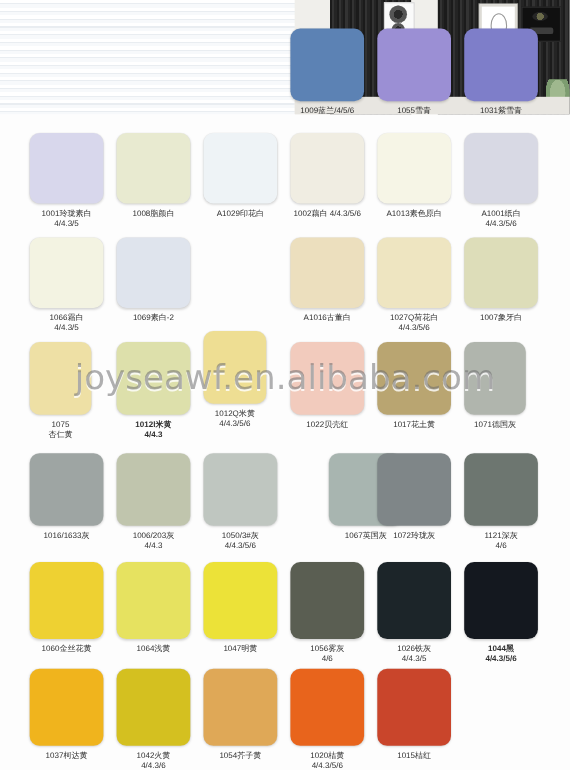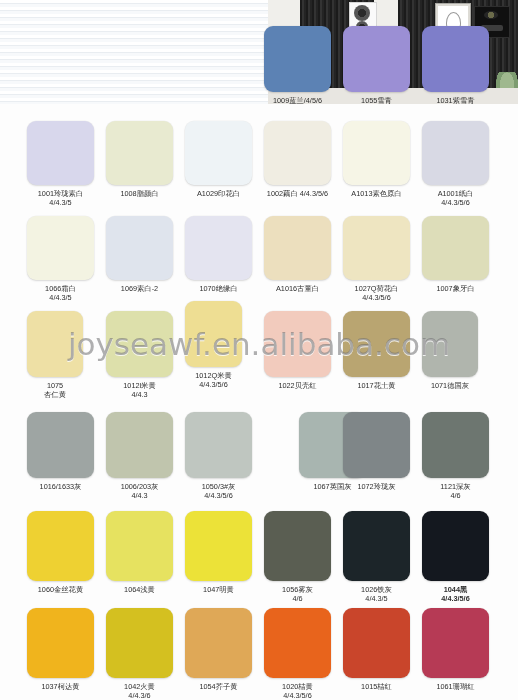--- a/index.html
+++ b/index.html
@@ -182,41 +182,37 @@
         <div class="caption">A1001纸白<span class="sub">4/4.3/5/6</span></div>
       </div>
       <div class="cell" style="left: 27px; top: 216px; width: 67px;">
         <div class="chip" style="height: 64px; background: rgb(243, 243, 226);"></div>
         <div class="caption">1066霜白<span class="sub">4/4.3/5</span></div>
       </div>
       <div class="cell" style="left: 106px; top: 216px; width: 67px;">
         <div class="chip" style="height: 64px; background: rgb(223, 228, 237);"></div>
         <div class="caption">1069素白-2</div>
       </div>
-      <div class="cell" style="left: 185px; top: 216px; width: 67px;">
-        <div class="chip" style="height: 64px; background: rgb(228, 228, 240);"></div>
-        <div class="caption">1070绝缘白</div>
-      </div>
       <div class="cell" style="left: 264px; top: 216px; width: 67px;">
         <div class="chip" style="height: 64px; background: rgb(236, 223, 190);"></div>
         <div class="caption">A1016古董白</div>
       </div>
       <div class="cell" style="left: 343px; top: 216px; width: 67px;">
         <div class="chip" style="height: 64px; background: rgb(238, 229, 193);"></div>
         <div class="caption">1027Q荷花白<span class="sub">4/4.3/5/6</span></div>
       </div>
       <div class="cell" style="left: 422px; top: 216px; width: 67px;">
         <div class="chip" style="height: 64px; background: rgb(221, 221, 185);"></div>
         <div class="caption">1007象牙白</div>
       </div>
       <div class="cell" style="left: 27px; top: 311px; width: 56px;">
         <div class="chip" style="height: 66px; background: rgb(238, 224, 165);"></div>
         <div class="caption">1075<span class="sub">杏仁黄</span></div>
       </div>
-      <div class="cell" style="left: 106px; top: 311px; width: 67px;">
+      <div class="cell" style="left: 106px; top: 311px; width: 67px; font-weight: bold;">
         <div class="chip" style="height: 66px; background: rgb(221, 224, 171);"></div>
         <div class="caption">1012l米黄<span class="sub">4/4.3</span></div>
       </div>
       <div class="cell" style="left: 185px; top: 301px; width: 57px;">
         <div class="chip" style="height: 66px; background: rgb(238, 222, 147);"></div>
         <div class="caption">1012Q米黄<span class="sub">4/4.3/5/6</span></div>
       </div>
       <div class="cell" style="left: 264px; top: 311px; width: 67px;">
         <div class="chip" style="height: 66px; background: rgb(242, 203, 189);"></div>
         <div class="caption">1022贝壳红</div>
@@ -290,21 +286,17 @@
         <div class="caption">1054芥子黄</div>
       </div>
       <div class="cell" style="left: 264px; top: 608px; width: 67px;">
         <div class="chip" style="height: 70px; background: rgb(232, 100, 28);"></div>
         <div class="caption">1020桔黄<span class="sub">4/4.3/5/6</span></div>
       </div>
       <div class="cell" style="left: 343px; top: 608px; width: 67px;">
         <div class="chip" style="height: 70px; background: rgb(201, 69, 43);"></div>
         <div class="caption">1015桔红</div>
       </div>
-      <div class="cell" style="left: 422px; top: 608px; width: 67px;">
-        <div class="chip" style="height: 70px; background: rgb(182, 58, 85);"></div>
-        <div class="caption">1061珊瑚红</div>
-      </div>
     </div>
 
   <div class="watermark">joyseawf.en.alibaba.com</div>
 
 </div>
 
 </body></html>

